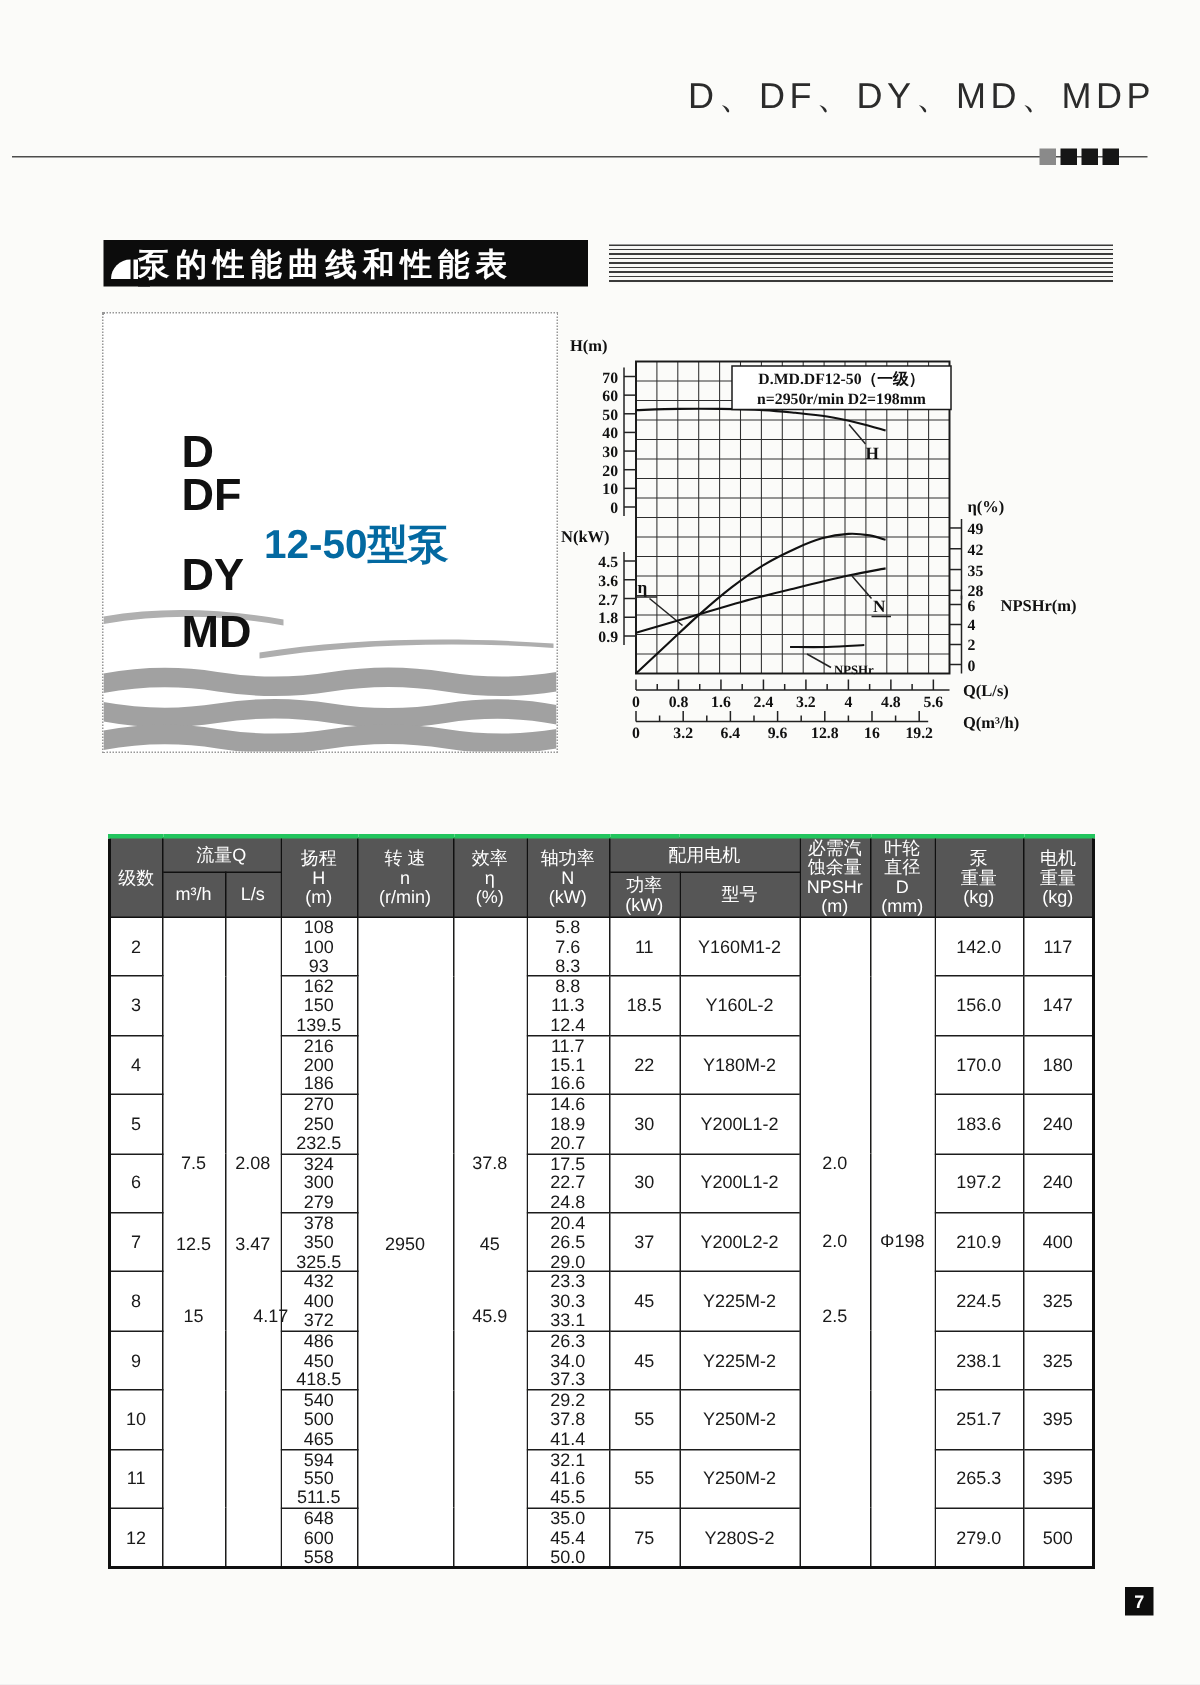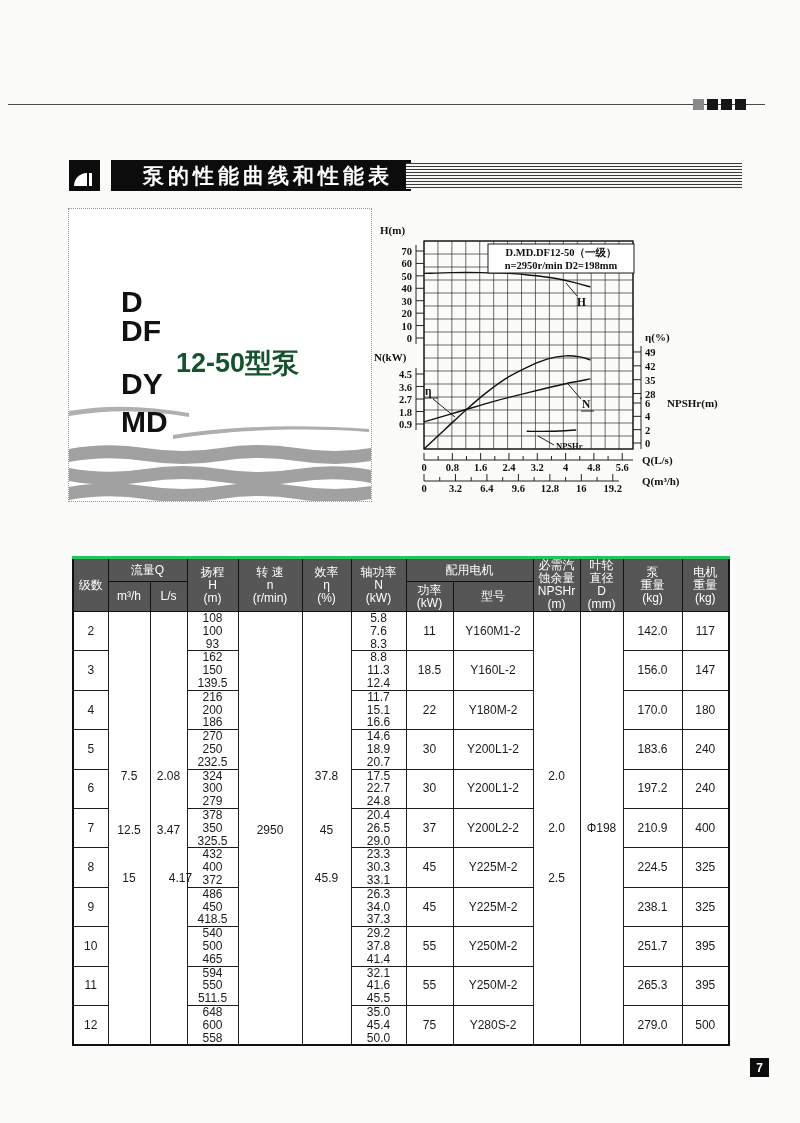--- a/index.html
+++ b/index.html
@@ -7,32 +7,32 @@
         font-family:"Liberation Sans",sans-serif;color:#1a1a1a;overflow:hidden;}
 
   
   .model-codes{position:absolute;top:48px;right:30px;font-size:24px;letter-spacing:3px;
                color:#2b2b2b;font-weight:500;}
   .top-rule{position:absolute;top:104px;left:8px;width:757px;height:1px;background:#4c4c4c;}
   .rule-sq{position:absolute;top:99px;width:11px;height:11px;}
 
   
   .banner-icon{position:absolute;left:69px;top:160px;width:31px;height:31px;background:#0c0c0c;}
-  .banner-bar{position:absolute;left:111px;top:160px;width:300px;height:31px;background:#0c0c0c;
+  .banner-bar{position:absolute;left:92px;top:160px;width:300px;height:31px;background:#0c0c0c;
               color:#fff;font-size:21px;font-weight:bold;letter-spacing:4px;
-              display:flex;align-items:center;padding-left:32px;box-sizing:border-box;}
+              display:flex;align-items:center;box-sizing:border-box;}
   .banner-stripes{position:absolute;left:406px;top:163px;width:336px;height:26px;
               background:repeating-linear-gradient(180deg,#3a3a3a 0 1px,#f7f7f5 1px 3px);}
 
   
   .figure-box{position:absolute;left:68px;top:208px;width:304px;height:294px;
               border:1px dotted #979797;background:#fff;box-sizing:border-box;}
   .figure-box svg{position:absolute;left:0;top:0;}
   .fig-model{position:absolute;left:52px;font-size:30px;font-weight:bold;color:#111;}
-  .fig-type{position:absolute;left:107px;top:136px;font-size:27px;font-weight:bold;color:#14532d;}
+  .fig-type{position:absolute;left:107px;top:136px;font-size:27px;font-weight:bold;color:#0369a1;}
 
   
   #chart{position:absolute;left:370px;top:208px;}
 
   
   #ptable-wrap{position:absolute;left:72px;top:556px;}
   table.ptable{border-collapse:collapse;table-layout:fixed;width:656px;}
   .ptable th,.ptable td{border:1px solid #1c1c1c;padding:0;text-align:center;
                         vertical-align:middle;white-space:pre-line;}
   .ptable{border:2px solid #101010;}
@@ -44,20 +44,21 @@
   .sv{position:absolute;left:0;width:100%;text-align:center;transform:translateY(-50%);}
 
   .page-num{position:absolute;left:750px;top:1058px;width:19px;height:19px;background:#0d0d0d;
             color:#fff;font-size:12px;font-weight:bold;display:flex;align-items:center;justify-content:center;}
 </style>
 </head>
 <body>
 
 <div id="page">
 
+  <div class="model-codes">D、DF、DY、MD、MDP</div>
   <div class="top-rule"></div>
   <div class="rule-sq" style="left:693px;background:#8a8a8a;"></div>
   <div class="rule-sq" style="left:707px;background:#161616;"></div>
   <div class="rule-sq" style="left:721px;background:#161616;"></div>
   <div class="rule-sq" style="left:735px;background:#161616;"></div>
 
   <div class="banner-icon">
     <svg width="31" height="31" viewBox="0 0 31 31">
       <path d="M5 26 A13 13 0 0 1 18 13 L18 26 Z" fill="#ffffff"></path>
       <rect x="20" y="13" width="3" height="13" fill="#ffffff"></rect>

